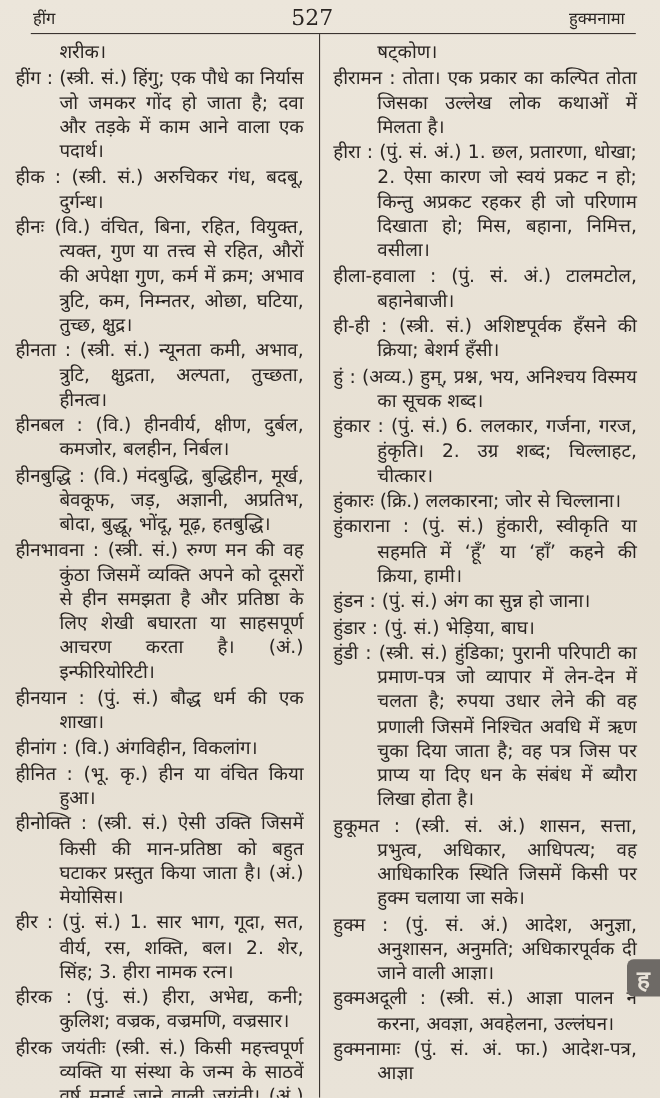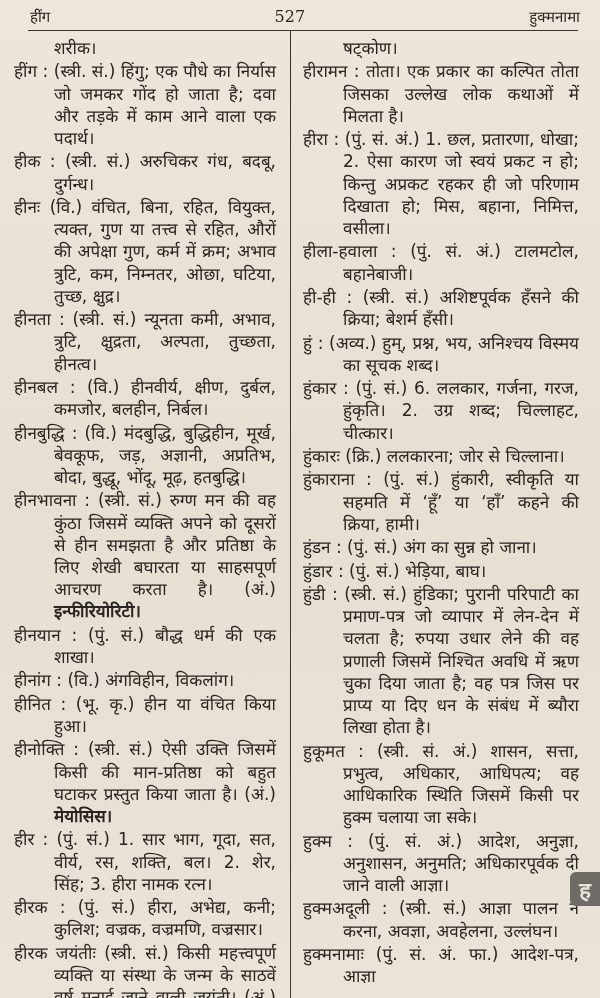--- a/index.html
+++ b/index.html
@@ -8,35 +8,35 @@
     background:#e9e2d6;
     font-family:"DejaVu Sans", sans-serif;
     color:#2a2522;
     position:relative;
   }
   .page {
     position:absolute; left:0; top:0; width:600px; height:998px;
     background:linear-gradient(180deg,#ece6db 0%,#e6dfd2 50%,#e9e3d8 100%);
   }
   .header {
-    position:absolute; left:30px; right:20px; top:4px; height:24px;
+    position:absolute; left:30px; right:32px; top:4px; height:24px;
     display:flex; justify-content:space-between; align-items:center;
     font-size:15px;
     gap:48px;
   }
-  .header .num { font-family:"DejaVu Serif", serif; font-size:16px;text-align:right; }
+  .header .num { font-family:"DejaVu Serif", serif; font-size:20px;text-align:right; }
   .rule { position:absolute; left:28px; right:22px; top:30px; border-top:1.5px solid #3a3430; }
   .vline { position:absolute; left:290px; top:31px; bottom:0; border-left:1.5px solid #3a3430; }
   .col { position:absolute; top:37px; font-size:17px; line-height:22.2px; }
   .col.left { left:14px; width:262px; }
   .col.right { left:303px; width:276px; }
   .entry { padding-left:40px; text-indent:-40px; text-align:justify; margin:0 0 1.2px 0; }
   .cont { padding-left:40px; text-align:justify; margin:0 0 1.2px 0; }
   .hw { font-weight:normal; }
-  .en { font-weight:bold; }
+  .en { font-weight:normal; }
   .tab {
     position:absolute; left:570px; top:872px; width:30px; height:34px;
     background:#6e6a66; border-radius:6px 0 0 6px;
     color:#e8e2d8; font-size:22px; font-weight:bold;
     display:flex; align-items:center; justify-content:center;
   }
 </style>
 </head>
 <body>
 

